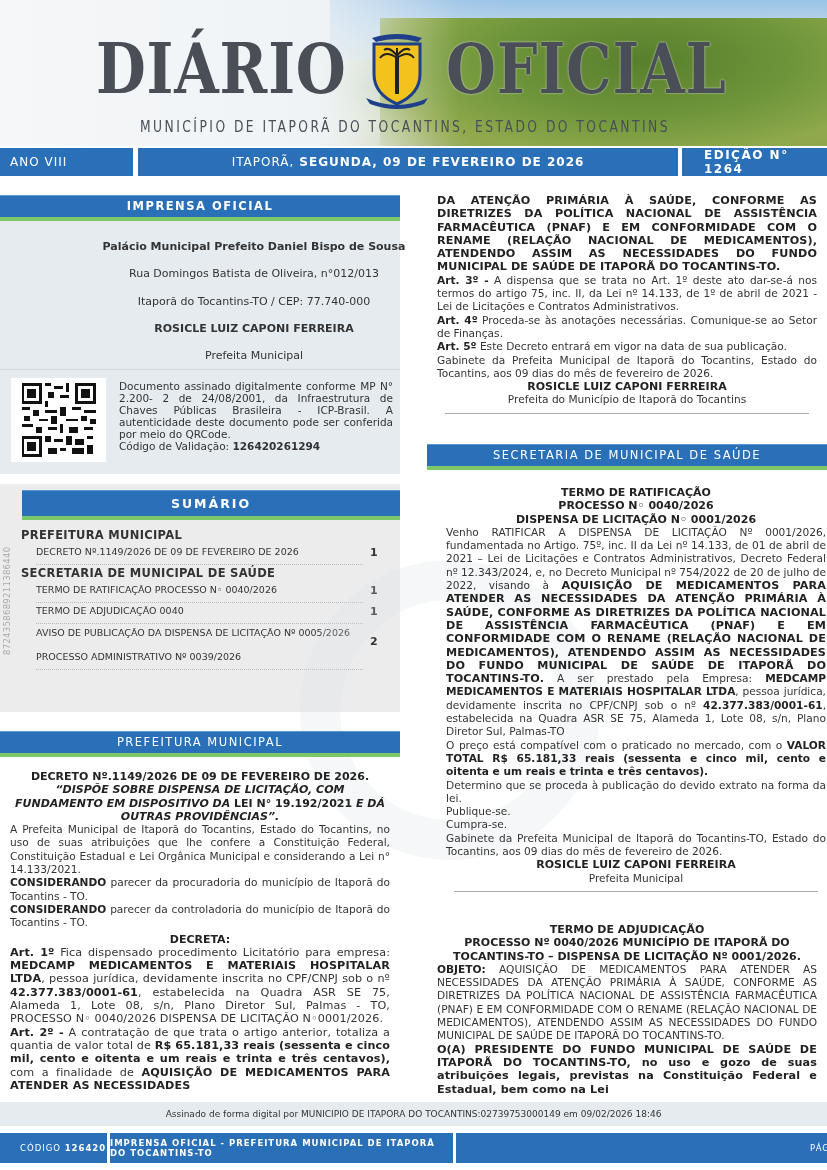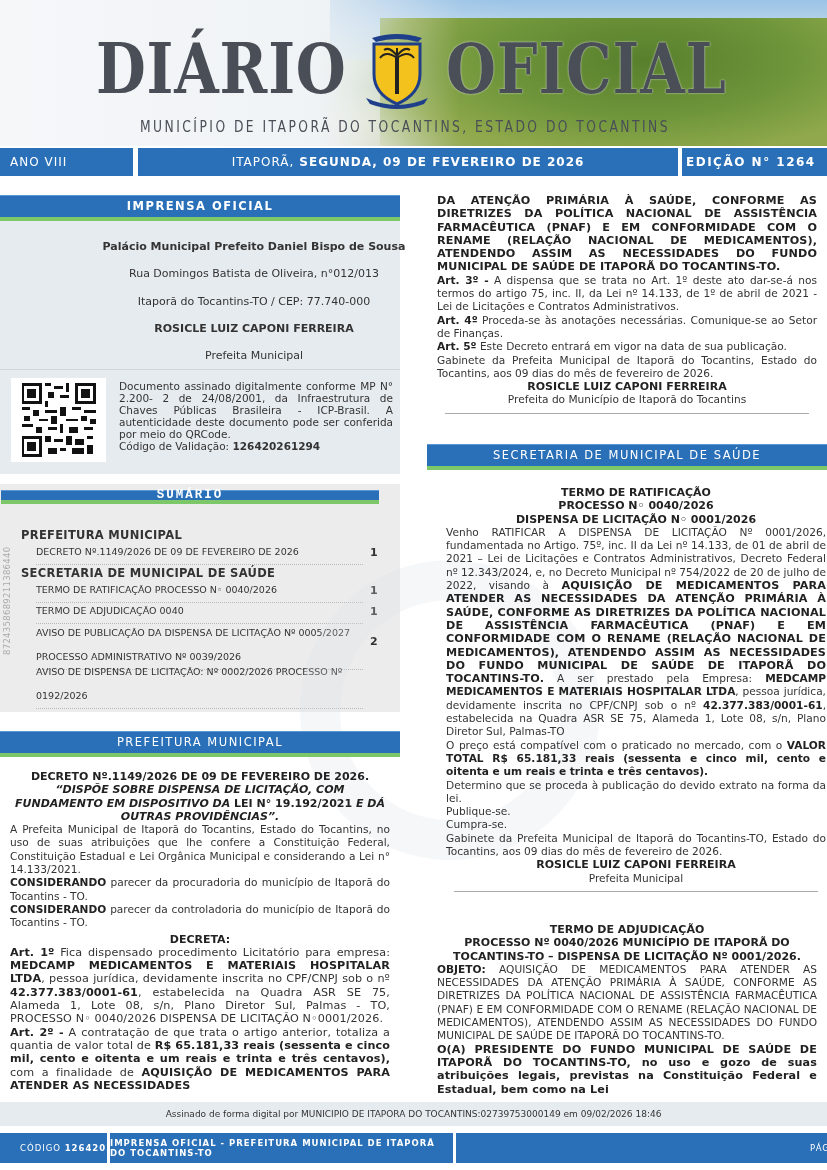--- a/index.html
+++ b/index.html
@@ -22,21 +22,21 @@
   .mast-title.right { left: 446px; text-shadow: 0 0 2px #e9ecef; }
   .crest { position: absolute; left: 362px; top: 32px; width: 70px; height: 78px; }
   .mast-sub { position: absolute; left: 140px; top: 118px; font-family: "DejaVu Sans", sans-serif;
     font-size: 15px; letter-spacing: 3px; color: #4a4e57; transform: scaleX(0.82); transform-origin: left top; white-space: nowrap; }
 
   
   .datebar { position: absolute; top: 148px; height: 28px; background: #2970b8; color: #fff;
     font-size: 12px; display: flex; align-items: center; letter-spacing: 1px; }
   .datebar.a { left: 0; width: 133px; padding-left: 10px; }
   .datebar.b { left: 138px; width: 540px; justify-content: center; }
-  .datebar.c { left: 682px; width: 145px; padding-left: 4px; font-weight: bold; letter-spacing: 1.5px; }
+  .datebar.c { left: 682px; width: 145px; padding-left: 22px; font-weight: bold; letter-spacing: 1.5px; }
   .datebar b { font-weight: bold; margin-left: 5px; }
 
   
   .sec-head { position: absolute; height: 26px; background: #2970b8; color: #fff; font-size: 11.5px;
     letter-spacing: 1.5px; display: flex; align-items: center; justify-content: center;
     border-bottom: 4px solid #7cc767; box-shadow: inset 0 1px 0 #5b98d3; }
   .sec-head.bold { font-weight: bold; }
 
   
   .imprensa { position: absolute; left: 0; top: 195px; width: 400px; height: 279px; background: #e6ebf0; }
@@ -169,21 +169,21 @@
     </svg>
   </div>
   <div class="sig-text">
     <span>Documento assinado digitalmente conforme MP N° 2.200- 2 de 24/08/2001, da Infraestrutura de Chaves Públicas Brasileira - ICP-Brasil. A autenticidade deste documento pode ser conferida por meio do QRCode.</span><br>
     <span>Código de Validação:</span>
     <b>126420261294</b>
   </div>
 </div>
 
 <div class="sumario">
-  <div class="sec-head bold" style="left:1px;top:6px;width:378px;height:14px;font-size:12.5px;letter-spacing:2px;font-family:Liberation Mono, monospace;">
+  <div class="sec-head bold" style="left:22px;top:6px;width:378px;height:30px;font-size:12.5px;letter-spacing:2px;">
       <span>SUMÁRIO</span>
     </div>
 
   <div class="sum-cat" style="top:44px;">PREFEITURA MUNICIPAL</div>
   <div class="sum-item" style="top:56px;">
       <span class="t">DECRETO Nº.1149/2026 DE 09 DE FEVEREIRO DE 2026</span>
     </div>
   <div class="sum-page" style="top:62px;">1</div>
 
   <div class="sum-cat" style="top:82px;">SECRETARIA DE MUNICIPAL DE SAÚDE</div>
@@ -191,29 +191,25 @@
       <span class="t">TERMO DE RATIFICAÇÃO PROCESSO N◦ 0040/2026</span>
     </div>
   <div class="sum-page" style="top:100px;">1</div>
 
   <div class="sum-item" style="top:115px;">
       <span class="t">TERMO DE ADJUDICAÇÃO 0040</span>
     </div>
   <div class="sum-page" style="top:121px;">1</div>
 
   <div class="sum-item" style="top:137px;">
-    <span class="t">AVISO DE PUBLICAÇÃO DA DISPENSA DE LICITAÇÃO Nº 0005/2027</span>
+    <span class="t">AVISO DE PUBLICAÇÃO DA DISPENSA DE LICITAÇÃO Nº 0005/2026</span>
     <span class="t">PROCESSO ADMINISTRATIVO Nº 0039/2026</span>
   </div>
   <div class="sum-page" style="top:151px;">2</div>
 
-  <div class="sum-item" style="top:176px;">
-    <span class="t">AVISO DE DISPENSA DE LICITAÇÃO: Nº 0002/2026 PROCESSO Nº</span>
-    <span class="t">0192/2026</span>
-  </div>
 </div>
 <div class="vert-code">8724358689211386440</div>
 
 <div class="watermark"></div>
 
 <div class="sec-head" style="left:0;top:731px;width:400px;">
     <span>PREFEITURA MUNICIPAL</span>
   </div>
 
 <div class="col" style="left:10px;top:770px;width:380px;">

